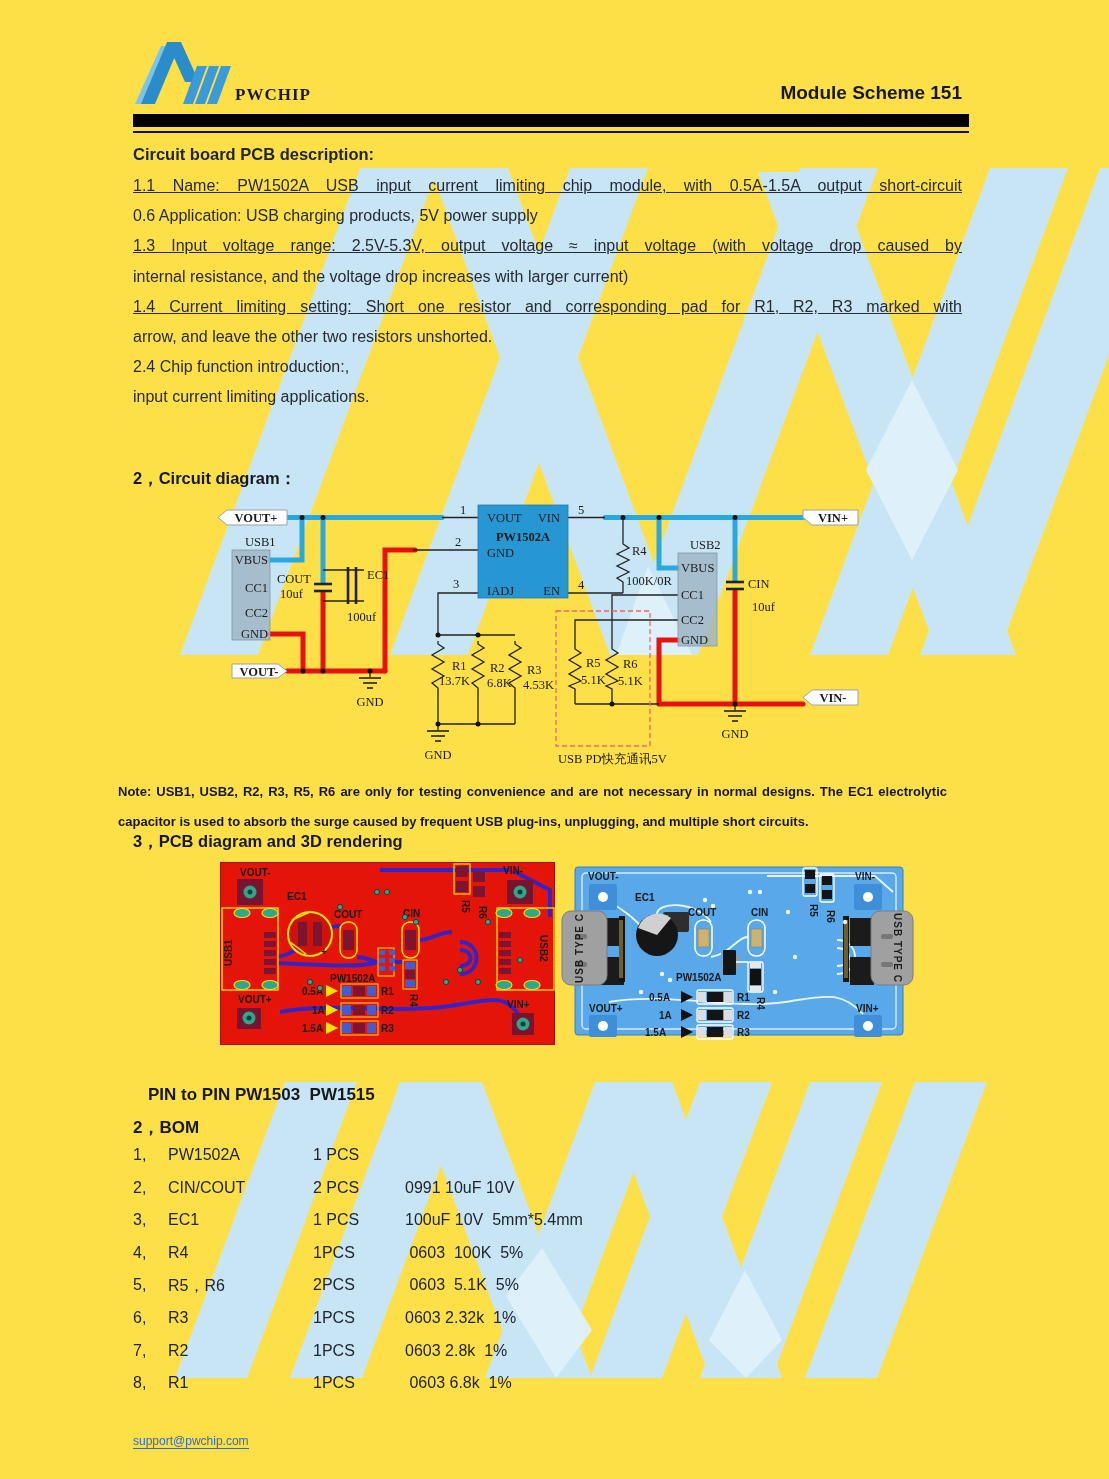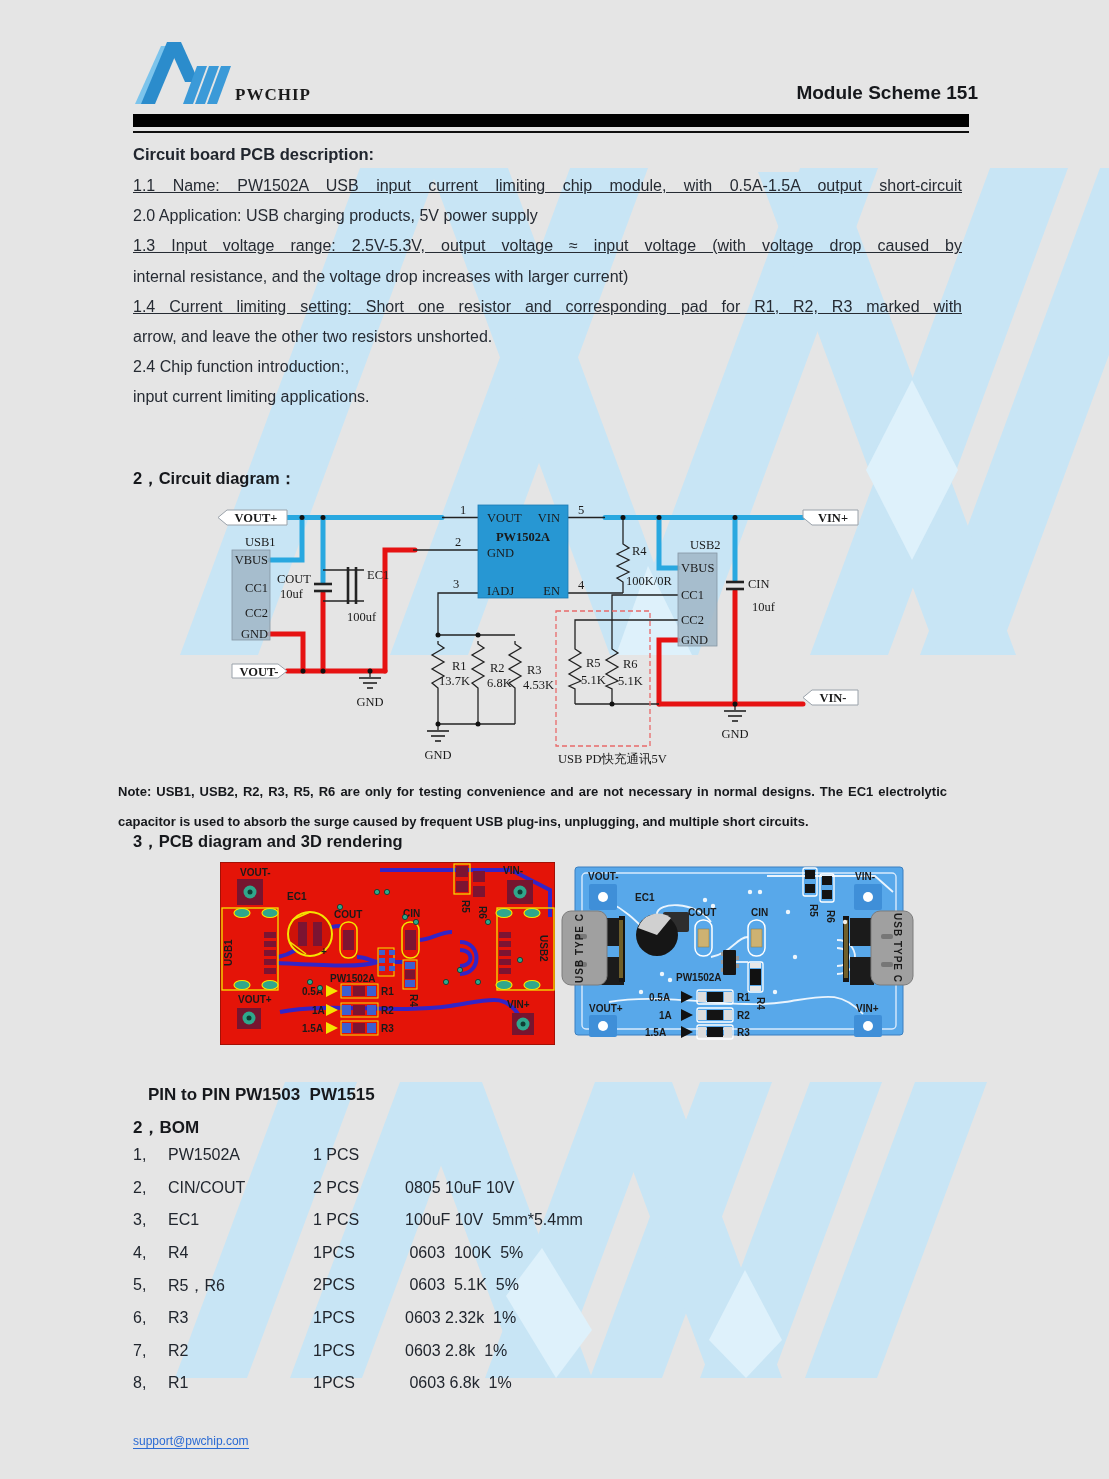--- a/index.html
+++ b/index.html
@@ -1,22 +1,22 @@
 <!DOCTYPE html>
 <html><head>
 <meta charset="utf-8">
 <style>
   html,body{margin:0;padding:0;background:#ffffff;}
-  .page{position:relative;width:1109px;height:1479px;background:#e5e5e5;overflow:hidden;
+  .page{position:relative;width:1109px;height:1479px;background:#fde047;overflow:hidden;
         font-family:"Liberation Sans",sans-serif;color:#21262e;}
   .wm{position:absolute;left:0;top:0;z-index:0;}
   .content{position:absolute;left:0;top:0;width:1109px;height:1479px;z-index:1;}
   .abs{position:absolute;}
   
-  .doc-title{left:0;top:82;width:962px;text-align:right;font-size:19px;font-weight:700;color:#16181c;margin-left:16px;}
+  .doc-title{left:0;top:82;width:962px;text-align:right;font-size:19px;font-weight:700;color:#16181c;}
   .bar-thick{left:133px;top:114px;width:836px;height:13px;background:#000;}
   .bar-thin{left:133px;top:131px;width:836px;height:2px;background:#101010;}
   
   .intro-head{left:133px;top:145px;font-size:16.5px;font-weight:700;}
   .intro{left:133px;top:171px;width:829px;font-size:16px;line-height:30.2px;color:#262b33;}
   .intro .jl{text-align:justify;text-align-last:justify;text-decoration:underline;}
   .sec{font-size:16.5px;font-weight:700;color:#16181c;}
   .note{left:118px;top:777px;width:829px;font-size:13px;font-weight:700;line-height:30px;color:#16181c;}
   .note .jl{text-align:justify;text-align-last:justify;}
   
@@ -77,21 +77,21 @@
       </g>
       <text x="102" y="60" font-size="17" font-weight="700" letter-spacing="1" fill="#454e57">PWCHIP</text>
     </svg>
     <div class="abs doc-title" style="top:82px;">Module Scheme 151</div>
     <div class="abs bar-thick"></div>
     <div class="abs bar-thin"></div>
 
     <div class="abs intro-head">Circuit board PCB description:</div>
     <div class="abs intro">
       <div class="jl">1.1 Name: PW1502A USB input current limiting chip module, with 0.5A-1.5A output short-circuit</div>
-      <div>2.0 Application: USB charging products, 5V power supply</div>
+      <div>0.6 Application: USB charging products, 5V power supply</div>
       <div class="jl">1.3 Input voltage range: 2.5V-5.3V, output voltage ≈ input voltage (with voltage drop caused by</div>
       <div>internal resistance, and the voltage drop increases with larger current)</div>
       <div class="jl">1.4 Current limiting setting: Short one resistor and corresponding pad for R1, R2, R3 marked with</div>
       <div>arrow, and leave the other two resistors unshorted.</div>
       <div>2.4 Chip function introduction:,</div>
       <div>input current limiting applications.</div>
     </div>
     <div class="abs sec" style="left:133px;top:468px;">2，Circuit diagram：</div>
 
     <svg class="abs schematic" style="left:215px;top:503px;" width="650" height="275" viewBox="0 0 650 275">
@@ -580,21 +580,21 @@
       <div class="bom-row">
         <span class="bom-no">1,</span>
         <span class="bom-name">PW1502A</span>
         <span class="bom-qty">1 PCS</span>
         <span class="bom-spec"></span>
       </div>
       <div class="bom-row">
         <span class="bom-no">2,</span>
         <span class="bom-name">CIN/COUT</span>
         <span class="bom-qty">2 PCS</span>
-        <span class="bom-spec">0805 10uF 10V</span>
+        <span class="bom-spec">0991 10uF 10V</span>
       </div>
       <div class="bom-row">
         <span class="bom-no">3,</span>
         <span class="bom-name">EC1</span>
         <span class="bom-qty">1 PCS</span>
         <span class="bom-spec">100uF 10V  5mm*5.4mm</span>
       </div>
       <div class="bom-row">
         <span class="bom-no">4,</span>
         <span class="bom-name">R4</span>

